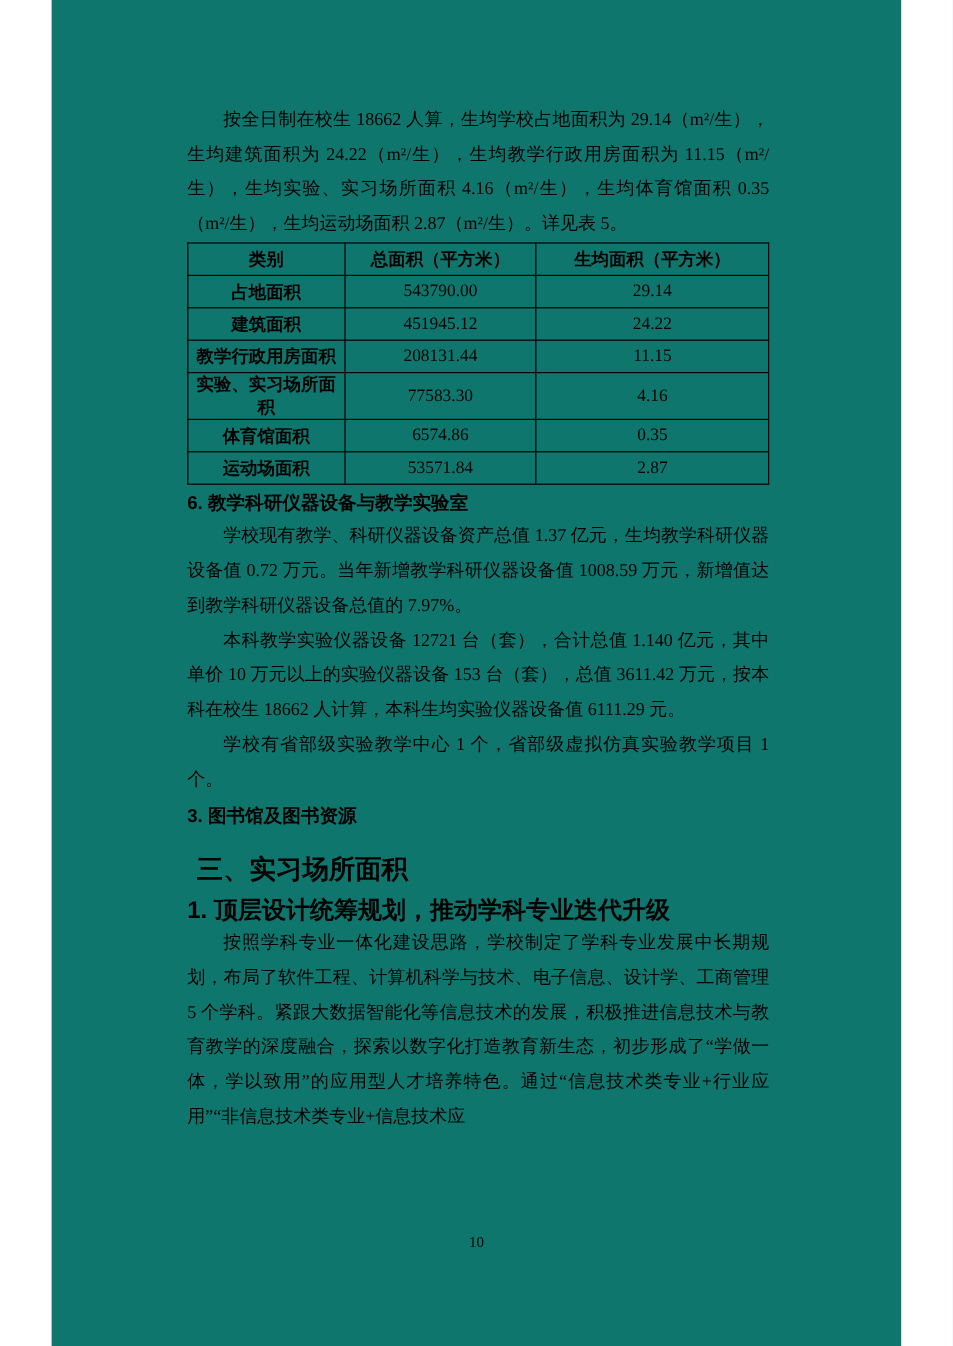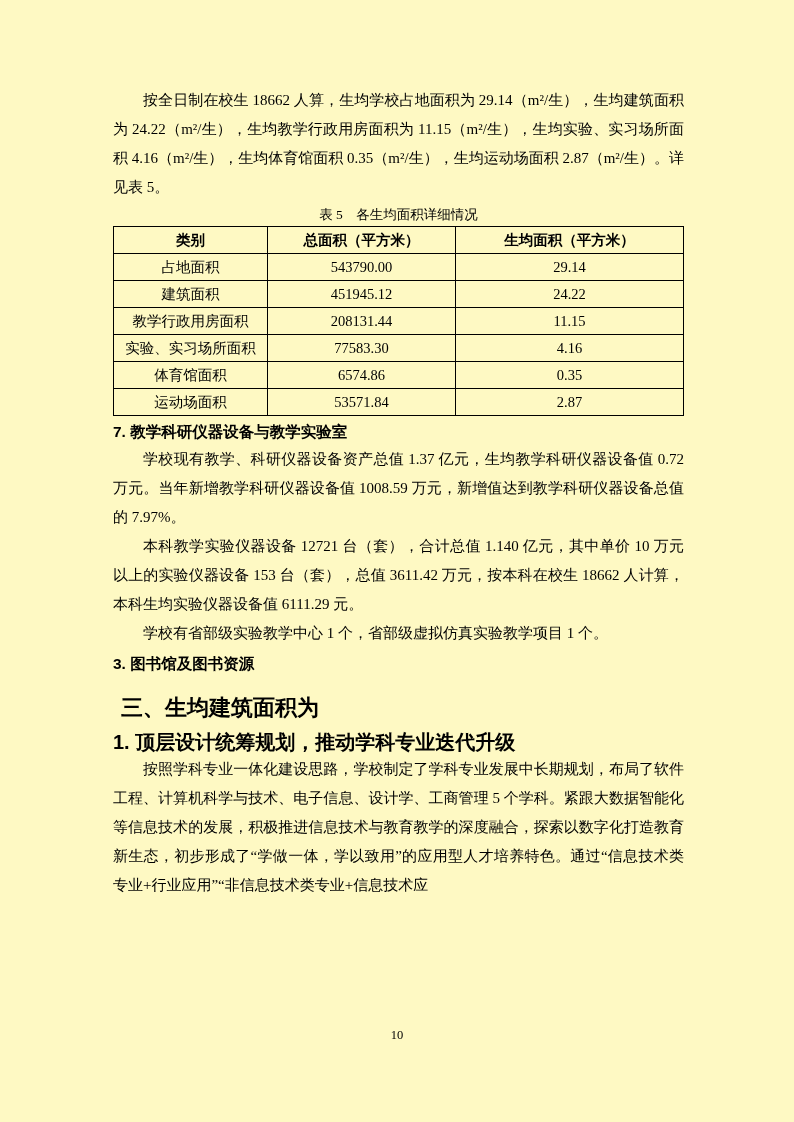--- a/index.html
+++ b/index.html
@@ -1,22 +1,22 @@
 <!DOCTYPE html>
 <html><head>
 <meta charset="utf-8">
 <style>
   * { margin: 0; padding: 0; box-sizing: border-box; }
   html, body { background: #ffffff; }
   .page {
     position: relative;
-    width: 794px;
+    width: 708px;
     height: 1122px;
     margin: 0 auto;
-    background: #fef9c3;
+    background: #0f766e;
     color: #000000;
     font-family: "Liberation Serif", "DejaVu Serif", serif;
     font-size: 15px;
     padding: 86px 110px 0 113px;
     overflow: hidden;
   }
   .body-par {
     text-indent: 2em;
     text-align: justify;
     line-height: 29px;
@@ -41,21 +41,21 @@
     vertical-align: middle;
     padding: 0 2px;
   }
   table.area-table th {
     font-family: "Liberation Sans", "DejaVu Sans", sans-serif;
     font-weight: bold;
     font-size: 14.5px;
   }
   table.area-table td.cat {
     font-family: "Liberation Sans", "DejaVu Sans", sans-serif;
-    font-weight: normal;
+    font-weight: bold;
     font-size: 14.5px;
   }
   table.area-table td.num {
     font-family: "Liberation Serif", "DejaVu Serif", serif;
     font-size: 14.5px;
   }
   .col-cat { width: 27%; }
   .col-total { width: 33%; }
   .col-per { width: 40%; }
   .num-heading {
@@ -98,21 +98,20 @@
     font-family: "Liberation Serif", "DejaVu Serif", serif;
   }
 </style>
 </head>
 <body>
 
 <div class="page">
 
   <p class="body-par">按全日制在校生 18662 人算，生均学校占地面积为 29.14（m²/生），生均建筑面积为 24.22（m²/生），生均教学行政用房面积为 11.15（m²/生），生均实验、实习场所面积 4.16（m²/生），生均体育馆面积 0.35（m²/生），生均运动场面积 2.87（m²/生）。详见表 5。</p>
 
-  <div class="tbl-caption">表 5　各生均面积详细情况</div>
 
   <table class="area-table">
     <colgroup>
       <col class="col-cat">
         <col class="col-total">
         <col class="col-per">
     </colgroup>
     <thead>
       <tr>
         <th>类别</th>
@@ -147,26 +146,26 @@
         <td class="num">0.35</td>
       </tr>
       <tr>
         <td class="cat">运动场面积</td>
         <td class="num">53571.84</td>
         <td class="num">2.87</td>
       </tr>
     </tbody>
   </table>
 
-  <div class="num-heading">7. 教学科研仪器设备与教学实验室</div>
+  <div class="num-heading">6. 教学科研仪器设备与教学实验室</div>
   <p class="body-par">学校现有教学、科研仪器设备资产总值 1.37 亿元，生均教学科研仪器设备值 0.72 万元。当年新增教学科研仪器设备值 1008.59 万元，新增值达到教学科研仪器设备总值的 7.97%。</p>
   <p class="body-par">本科教学实验仪器设备 12721 台（套），合计总值 1.140 亿元，其中单价 10 万元以上的实验仪器设备 153 台（套），总值 3611.42 万元，按本科在校生 18662 人计算，本科生均实验仪器设备值 6111.29 元。</p>
   <p class="body-par">学校有省部级实验教学中心 1 个，省部级虚拟仿真实验教学项目 1 个。</p>
 
   <div class="num-heading">3. 图书馆及图书资源</div>
 
-  <div class="chapter-heading">三、生均建筑面积为</div>
+  <div class="chapter-heading">三、实习场所面积</div>
   <div class="point-heading">1. 顶层设计统筹规划，推动学科专业迭代升级</div>
   <p class="body-par">按照学科专业一体化建设思路，学校制定了学科专业发展中长期规划，布局了软件工程、计算机科学与技术、电子信息、设计学、工商管理 5 个学科。紧跟大数据智能化等信息技术的发展，积极推进信息技术与教育教学的深度融合，探索以数字化打造教育新生态，初步形成了“学做一体，学以致用”的应用型人才培养特色。通过“信息技术类专业+行业应用”“非信息技术类专业+信息技术应</p>
 
   <div class="page-number">10</div>
 
 </div>
 
 </body></html>

